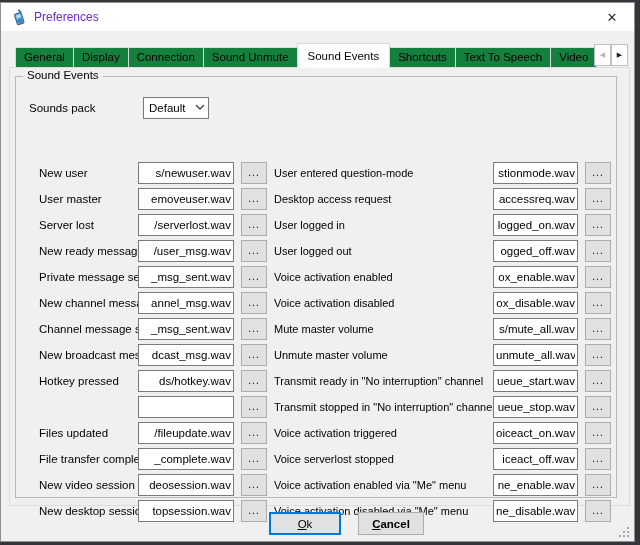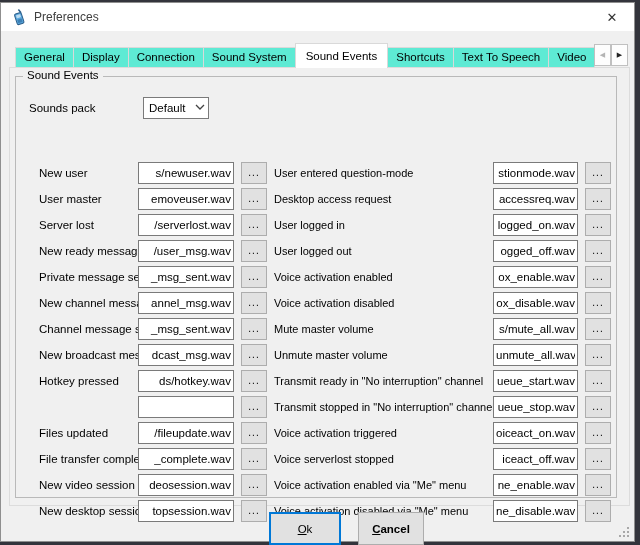--- a/index.html
+++ b/index.html
@@ -9,33 +9,33 @@
     font-family:"Liberation Sans","DejaVu Sans",sans-serif;
     -webkit-font-smoothing:antialiased;
   }
   .win{
     position:absolute;left:0;top:2px;width:635px;height:540px;
     background:#f0f0f0;border:1px solid #8f8f8f;box-sizing:border-box;
   }
   
   .titlebar{position:absolute;left:0;top:0;width:100%;height:28px;background:#ffffff;}
   .app-icon{position:absolute;left:9px;top:6px;width:17px;height:17px;}
-  .title-text{position:absolute;left:33px;top:0;line-height:28px;font-size:12px;color:#404040;}
+  .title-text{position:absolute;left:33px;top:0;line-height:28px;font-size:12px;color:#6d28d9;}
   .close-btn{
     position:absolute;right:2px;top:0;width:40px;height:28px;background:#ffffff;
     border:none;cursor:default;text-align:center;
   }
   .close-btn span{font-size:13px;color:#333;font-family:"DejaVu Sans",sans-serif;}
   
   .tab-bar{
     position:absolute;left:14px;top:39px;width:614px;height:26px;
     display:flex;align-items:flex-end;overflow:hidden;
   }
   .tab{
-    height:21px;box-sizing:border-box;background:#5eead4;
+    height:21px;box-sizing:border-box;background:#15803d;
     border:1px solid #d9d9d9;margin-left:-1px;
     padding:0 8px;font-size:11.5px;line-height:19px;color:#000;white-space:nowrap;
   }
   .tab:first-child{margin-left:0;}
   .tab.active{
     height:26px;background:#ffffff;border-bottom:none;z-index:3;position:relative;
     padding:0 10px;line-height:24px;margin-bottom:-1px;
   }
   .tab-scroll{
     position:absolute;top:41px;height:22px;width:17px;box-sizing:border-box;
@@ -85,21 +85,21 @@
   .col-right .se-field{left:219px;width:85px;}
   .se-browse{
     position:absolute;top:0;width:26px;height:22px;box-sizing:border-box;
     border:1px solid #adadad;background:#e1e1e1;color:#000;
     font-size:10px;line-height:10px;letter-spacing:1px;padding:0;cursor:default;
   }
   .col-left  .se-browse{left:202px;}
   .col-right .se-browse{left:311px;}
   
   .btn{
-    position:absolute;top:509px;height:33px;box-sizing:border-box;
+    position:absolute;top:509px;height:23px;box-sizing:border-box;
     background:#e1e1e1;border:1px solid #adadad;
     font-family:"Liberation Sans","DejaVu Sans",sans-serif;font-size:11.5px;color:#000;
     padding:0;cursor:default;z-index:3;
   }
   #ok-button{left:268px;width:72px;border:2px solid #0078d7;}
   #cancel-button{left:357px;width:66px;font-weight:bold;}
   .btn u{text-decoration:underline;}
   
   .grip{position:absolute;right:4px;bottom:3px;z-index:3;}
 </style>
@@ -120,21 +120,21 @@
     <span class="title-text">Preferences</span>
     <button class="close-btn">
       <span>✕</span>
     </button>
   </div>
 
   <div class="tab-bar">
       <span class="tab">General</span>
       <span class="tab">Display</span>
       <span class="tab">Connection</span>
-      <span class="tab">Sound System</span>
+      <span class="tab">Sound Unmute</span>
       <span class="tab active">Sound Events</span>
       <span class="tab">Shortcuts</span>
       <span class="tab">Text To Speech</span>
       <span class="tab">Video</span>
     </div>
   <button class="tab-scroll" id="tab-scroll-left">
     <span>◀</span>
   </button>
   <button class="tab-scroll" id="tab-scroll-right">
     <span>▶</span>

